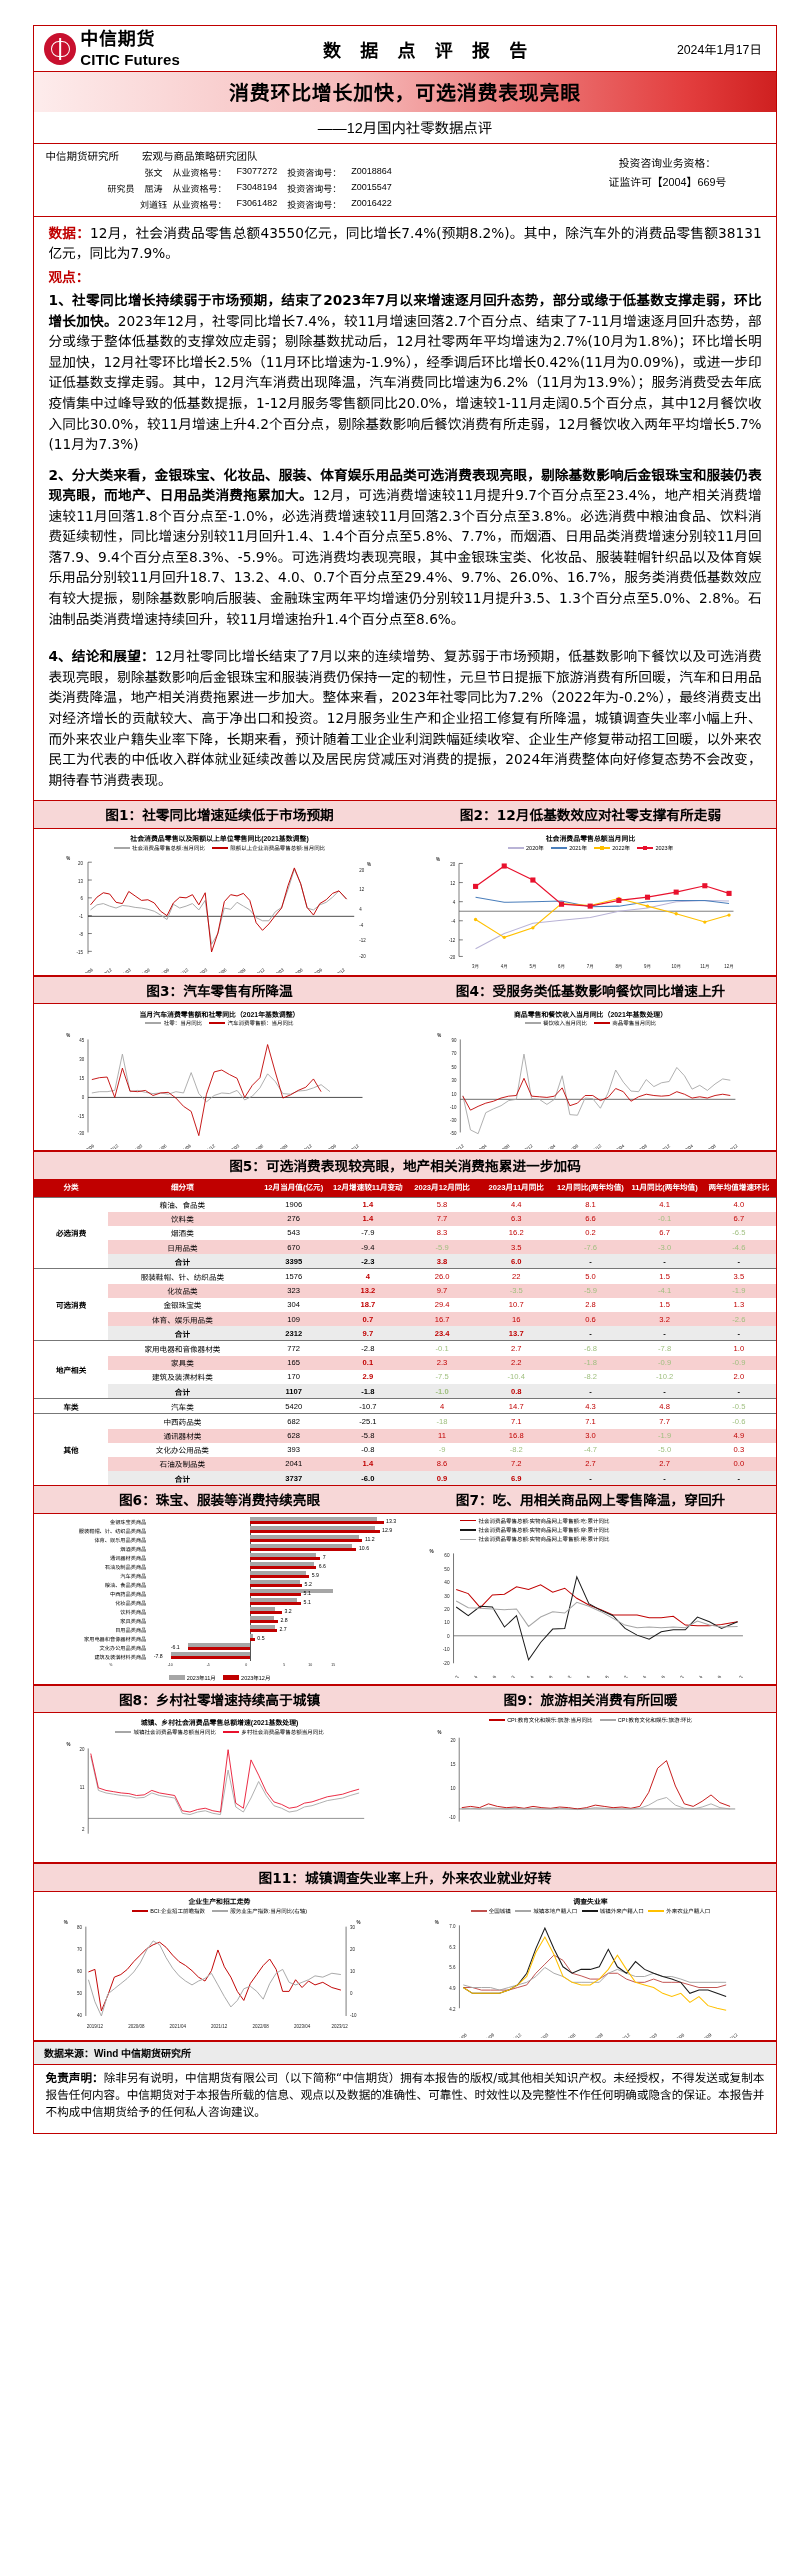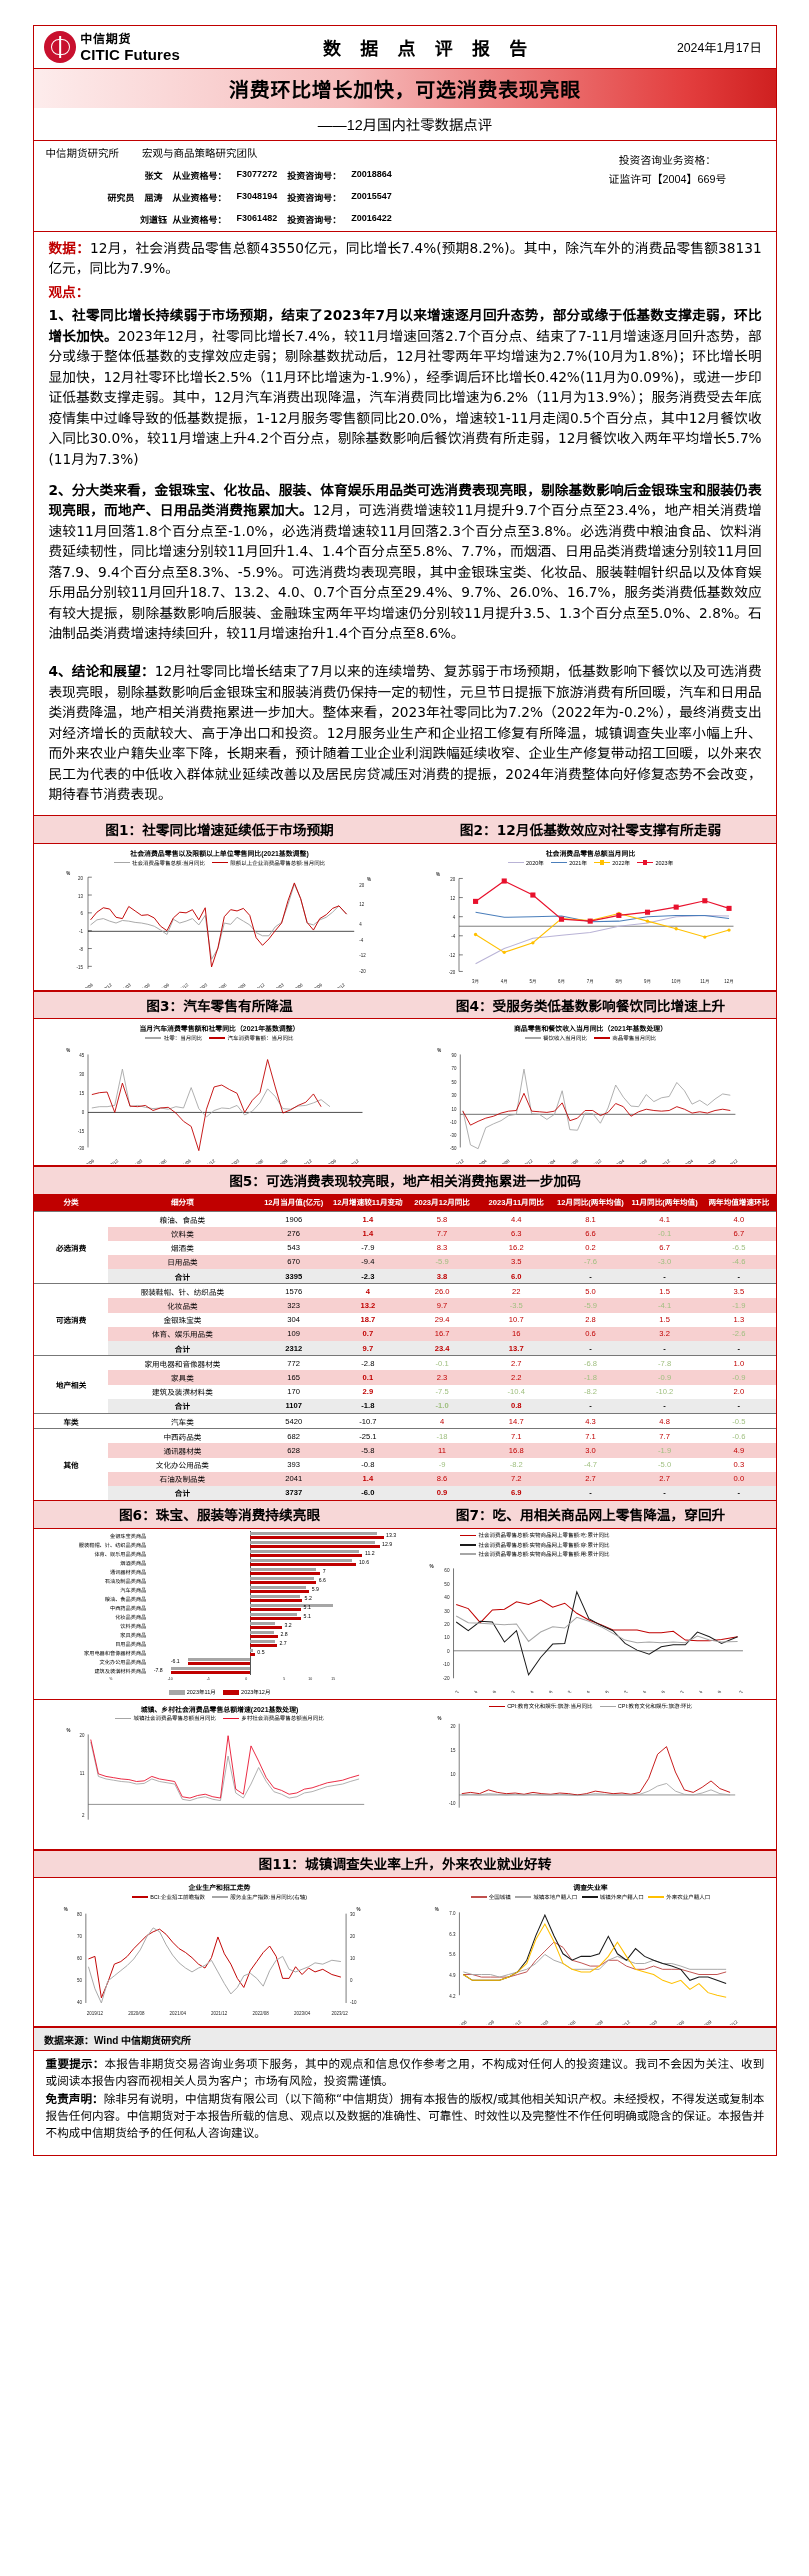--- a/index.html
+++ b/index.html
@@ -8,37 +8,37 @@
   .page{width:810px;min-height:2576px;margin:0 auto;background:#fff;position:relative;box-sizing:border-box;padding:24.6px 33px 0 33px;}
   .doc{border:1.2px solid #c00000;box-sizing:border-box;}
 
   
   .masthead{display:flex;align-items:center;border-bottom:1px solid #c00000;padding:5.8px 10px 4.3px 10px;}
   .logo{display:flex;align-items:center;flex:0 0 auto;}
   .logo-mark{width:32px;height:32px;border-radius:50%;background:#c8102e;position:relative;flex:0 0 auto;}
   .logo-mark:before{content:"";position:absolute;left:50%;top:5px;width:1.7px;height:21.7px;background:#fff;transform:translateX(-50%);}
   .logo-mark:after{content:"";position:absolute;left:6.5px;top:8px;width:19px;height:16px;border:1.7px solid #fff;border-radius:50%/60%;box-sizing:border-box;}
   .logo-txt{margin-left:4.3px;line-height:1;}
-  .logo-cn{font-size:12px;font-weight:bold;letter-spacing:0.7px;font-family:Liberation Serif, serif;}
+  .logo-cn{font-size:18px;font-weight:bold;letter-spacing:0.7px;font-family:Liberation Mono, monospace;}
   .logo-en{font-size:15px;font-weight:bold;margin-top:2.2px;letter-spacing:0.1px;}
   .mast-title{flex:1 1 auto;text-align:center;font-size:18px;font-weight:bold;letter-spacing:6.5px;font-family:"DejaVu Sans",sans-serif;}
   .mast-date{flex:0 0 auto;font-size:12.3px;padding-right:4.3px;}
 
   
   .title-band{background:linear-gradient(90deg,#fdecec 0%,#f6bcbc 42%,#e33e3e 88%,#cf2020 100%);text-align:center;padding:5px 0 5.8px 0;}
   .title-band h1{margin:0;font-size:20px;font-weight:bold;letter-spacing:0.7px;font-family:"DejaVu Sans",sans-serif;}
   .subtitle{text-align:center;font-size:14.4px;padding:4.3px 0 5.8px 0;border-bottom:1px solid #c00000;}
 
   
   .authors{display:flex;border-bottom:1px solid #c00000;padding:4.3px 11.6px 5px 11.6px;font-size:9.4px;}
   .auth-left{flex:1 1 auto;}
   .auth-head{font-size:10.5px;margin-bottom:1.4px;}
   .auth-head .inst{margin-right:23px;}
   .auth-rows{padding-left:51px;}
-  .auth-row{display:flex;margin-top:9px;font-size:9px;font-weight:bold;}
+  .auth-row{display:flex;margin-top:3px;font-size:9px;}
   .auth-role{width:38px;text-align:right;}
   .auth-name{width:38px;text-align:center;}
   .auth-cell{margin-right:10px;white-space:nowrap;}
   .auth-right{flex:0 0 194px;text-align:center;font-size:10.8px;line-height:1.75;padding-top:5.8px;}
 
   
   .body{padding:5.8px 14.4px 7.2px 14.4px;}
   .para{font-size:13.7px;line-height:1.5;text-align:justify;margin:0 0 2.9px 0;font-family:"DejaVu Sans",sans-serif;}
   .lead{color:#c00000;font-weight:bold;}
   .b{font-weight:bold;}
@@ -851,20 +851,24 @@
           <text transform="translate(362,198) rotate(-62)">2022-08</text>
           <text transform="translate(390,198) rotate(-62)">2022-12</text>
           <text transform="translate(418,198) rotate(-62)">2023-04</text>
           <text transform="translate(446,198) rotate(-62)">2023-08</text>
           <text transform="translate(478,198) rotate(-62)">2023-12</text>
         </g>
       </svg>
     </div>
   </div>
 
+  <div class="figband">
+    <div class="cap">图8：乡村社零增速持续高于城镇</div>
+    <div class="cap">图9：旅游相关消费有所回暖</div>
+  </div>
   <div class="figrow">
     <div class="figcell">
       <div class="chart-title">城镇、乡村社会消费品零售总额增速(2021基数处理)</div>
       <div class="legend">
         <span class="lg">
               <i class="sw" style="background:#a6a6a6"></i>
               <span>城镇社会消费品零售总额当月同比</span>
             </span>
         <span class="lg">
               <i class="sw" style="background:#e8112d"></i>
@@ -1008,22 +1012,19 @@
         </g>
       </svg>
     </div>
   </div>
 
   <div class="src">
     <span>数据来源：</span><span>Wind 中信期货研究所</span>
   </div>
   <div class="disc">
     <p>
-      <span class="b">重要提示：</span><span>本报告非期货交易咨询业务项下服务，其中的观点和信息仅作参考之用，不构成对任何人的投资建议。我司不会因为关注、收到或阅读本报告内容而视相关人员为客户；市场有风险，投资需谨慎。</span>
-    </p>
-    <p>
       <span class="b">免责声明：</span><span>除非另有说明，中信期货有限公司（以下简称“中信期货）拥有本报告的版权/或其他相关知识产权。未经授权，不得发送或复制本报告任何内容。中信期货对于本报告所载的信息、观点以及数据的准确性、可靠性、时效性以及完整性不作任何明确或隐含的保证。本报告并不构成中信期货给予的任何私人咨询建议。</span>
     </p>
   </div>
 
 </div>
 </div>
 
 
 </body></html>

